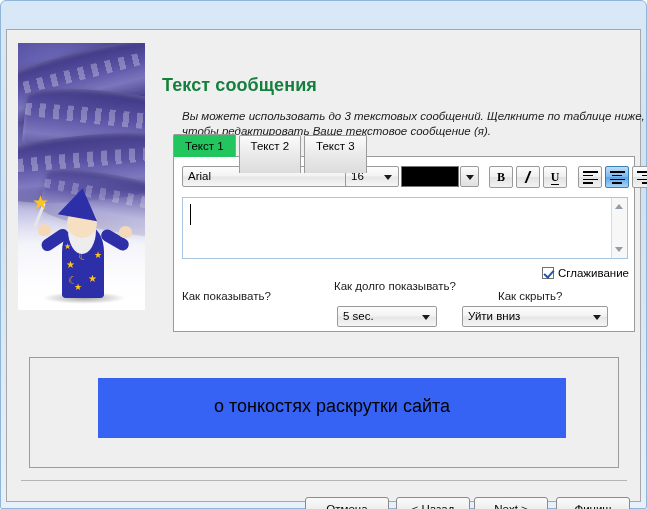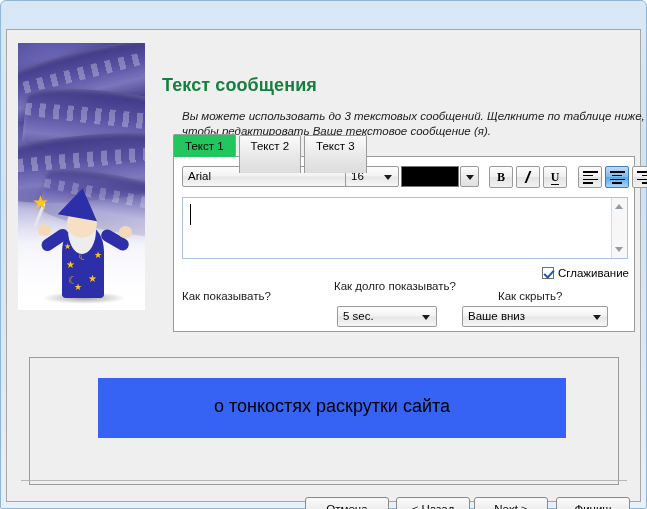--- a/index.html
+++ b/index.html
@@ -429,21 +429,21 @@
   .sl-2 { left: 160px; top: 123px; text-align: center; }
   .sl-3 { left: 288px; top: 133px; margin-left: 36px; }
   .cb-how   { left: 8px;   top: 149px; width: 150px; }
   .cb-long  { left: 163px; top: 149px; width: 100px; }
   .cb-hide  { left: 288px; top: 149px; width: 146px; }
 
   
   .preview {
     position: absolute;
     left: 22px; top: 327px;
-    width: 590px; height: 128px;
+    width: 590px; height: 111px;
     box-sizing: border-box;
     background: #efefef;
     border: 1px solid #9b9b9b;
   }
   .banner {
     position: absolute;
     left: 68px; top: 20px;
     width: 468px; height: 60px;
     background: #3763f4;
   }
@@ -587,21 +587,21 @@
       <div class="sel-label sl-1">Как показывать?</div>
 
       <div class="sel-label sl-2">Как долго показывать?</div>
       <div class="combo cb-long">
         <div class="val">5 sec.</div>
         <div class="arrow"></div>
       </div>
 
       <div class="sel-label sl-3">Как скрыть?</div>
       <div class="combo cb-hide">
-        <div class="val">Ваше вниз</div>
+        <div class="val">Уйти вниз</div>
         <div class="arrow"></div>
       </div>
     </div>
 
     <div class="preview">
       <div class="banner" style="background: rgb(55, 99, 244);">
         <div class="banner-text">о тонкостях раскрутки сайта</div>
       </div>
     </div>
 

